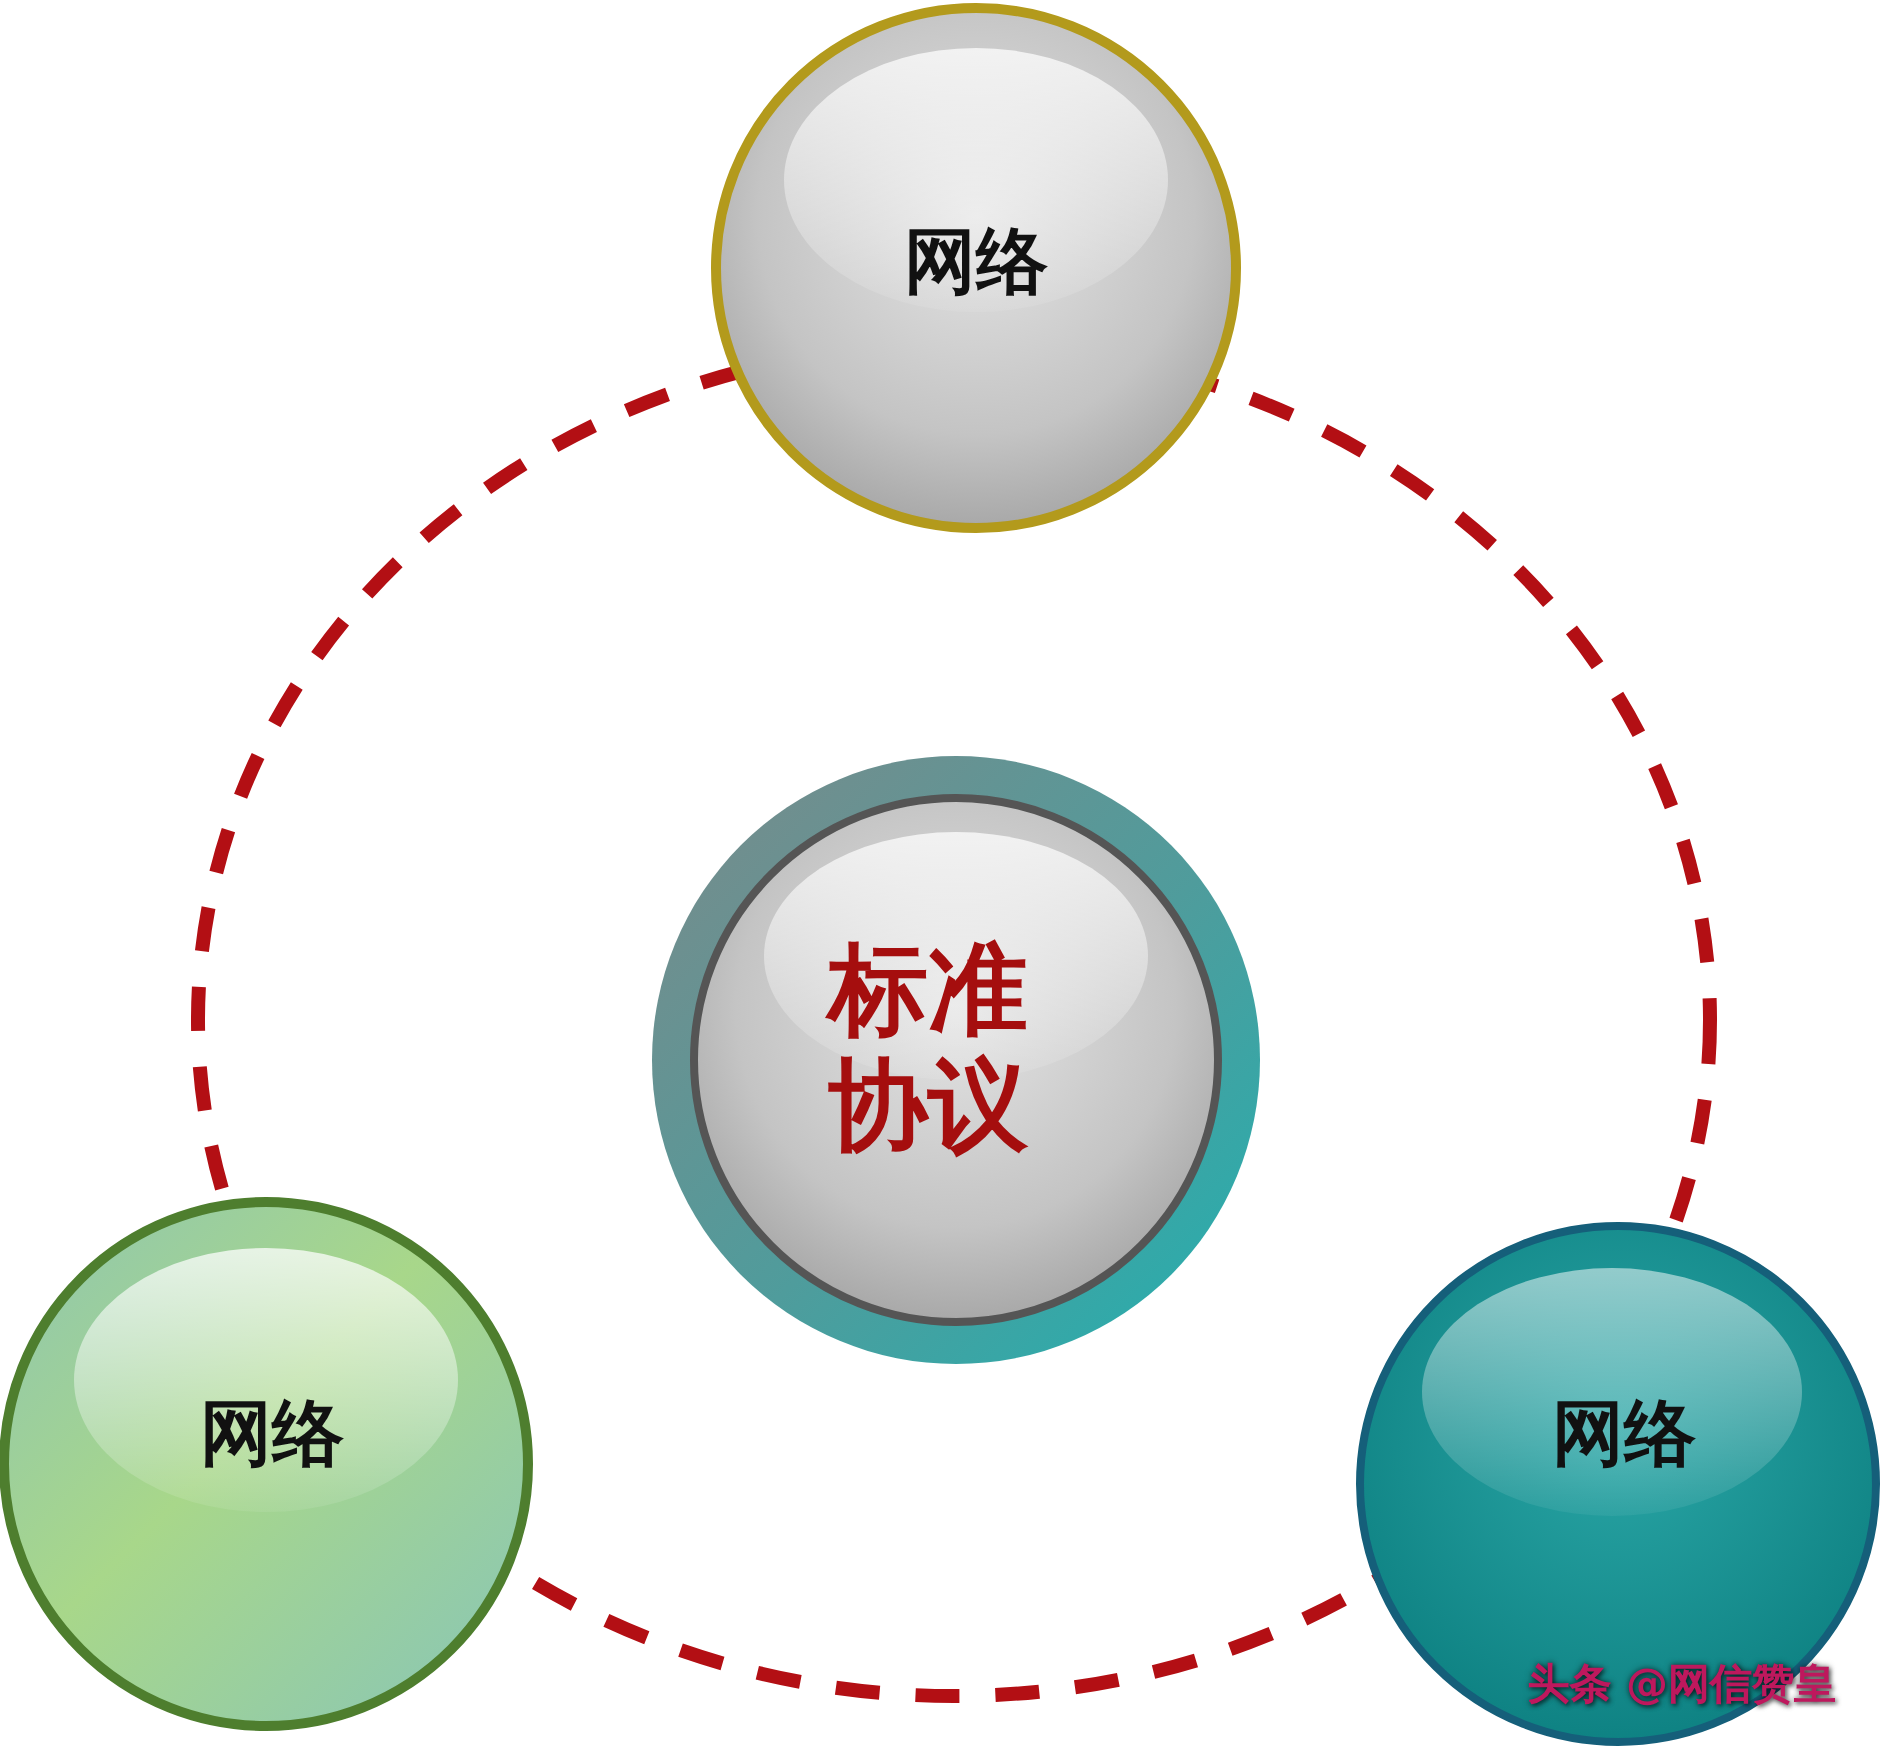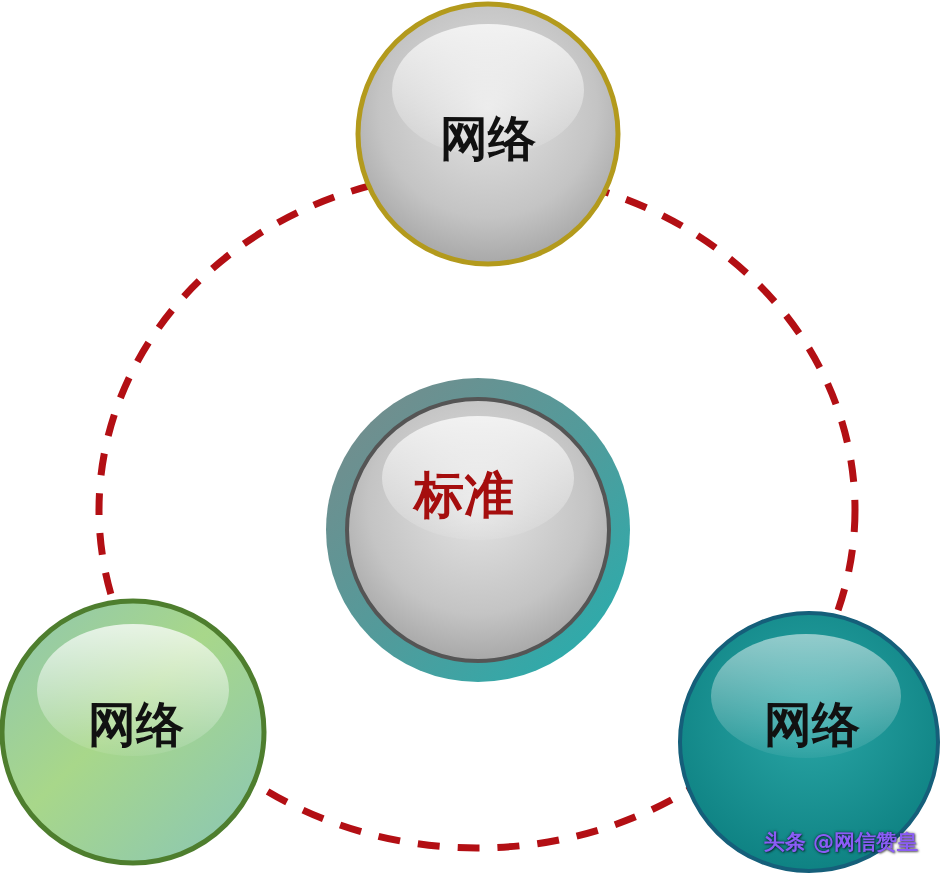--- a/index.html
+++ b/index.html
@@ -1,21 +1,21 @@
 <!DOCTYPE html>
 <html><head>
   <meta charset="utf-8">
   <style>
     html, body { margin: 0; padding: 0; background: #ffffff; }
     body { width: 940px; height: 876px; position: relative; overflow: hidden; font-family: "DejaVu Sans", sans-serif; }
     svg.canvas { position: absolute; left: 0; top: 0; }
     .label { position: absolute; text-align: center; font-weight: bold; line-height: 1.15; pointer-events: none; }
-    .net { font-size: 48px; color: #111111; }
+    .net { font-size: 36px; color: #111111; }
     .center-label { font-size: 50px; color: #a50e0e; font-family: "DejaVu Serif", serif; }
-    .watermark { position: absolute; right: 22px; bottom: 20px; font-size: 21px; color: #8b5cf6; font-weight: bold; text-shadow: 0 0 3px rgba(0,0,0,0.6), 1px 1px 2px rgba(0,0,0,0.5); }
+    .watermark { position: absolute; right: 22px; bottom: 20px; font-size: 21px; color: #be185d; font-weight: bold; text-shadow: 0 0 3px rgba(0,0,0,0.6), 1px 1px 2px rgba(0,0,0,0.5); }
   </style>
 </head>
 <body>
 
 <svg class="canvas" width="940" height="876" viewBox="0 0 940 876">
   <defs>
     <radialGradient id="grayFill" cx="50%" cy="40%" r="60%">
       <stop offset="0%" stop-color="#e4e4e4"></stop>
       <stop offset="70%" stop-color="#c4c4c4"></stop>
       <stop offset="100%" stop-color="#a8a8a8"></stop>
@@ -61,19 +61,20 @@
   <g>
     <circle cx="809" cy="742" r="129" fill="url(#tealFill)" stroke="#155f7a" stroke-width="4"></circle>
     <ellipse cx="806" cy="696" rx="95" ry="62" fill="url(#gloss)" opacity="0.7"></ellipse>
   </g>
 </svg>
 
 <div class="label net" style="left:408px; top:111px; width:160px;">网络</div>
 
 <div class="label center-label" style="left:364px; top:466px; width:200px;">
   <div>标准</div>
+  <div>协议</div>
 </div>
 
 <div class="label net" style="left:56px; top:697px; width:160px;">网络</div>
 
 <div class="label net" style="left:732px; top:697px; width:160px;">网络</div>
 
 <div class="watermark">头条 @网信赞皇</div>
 
 </body></html>

